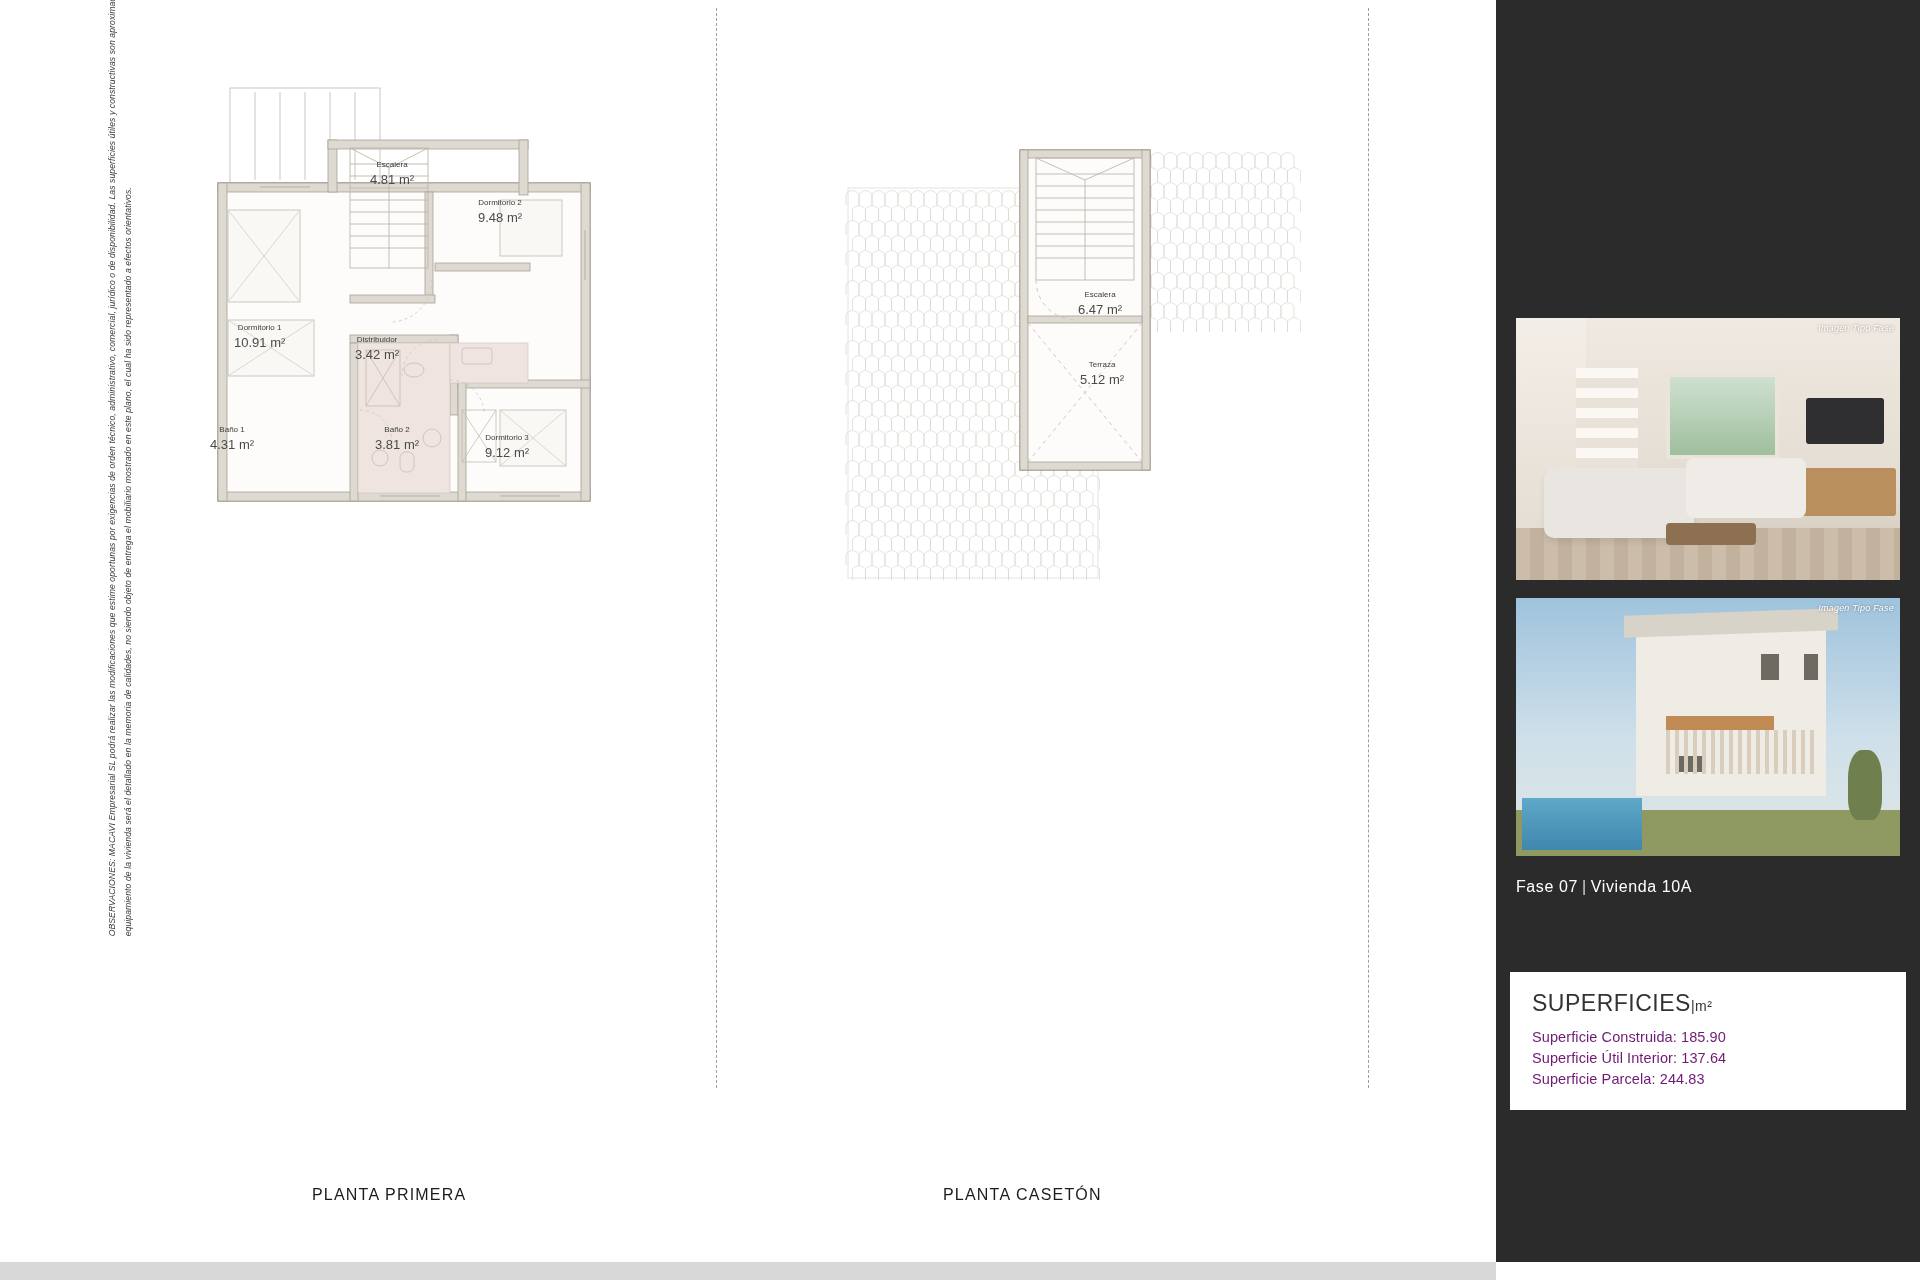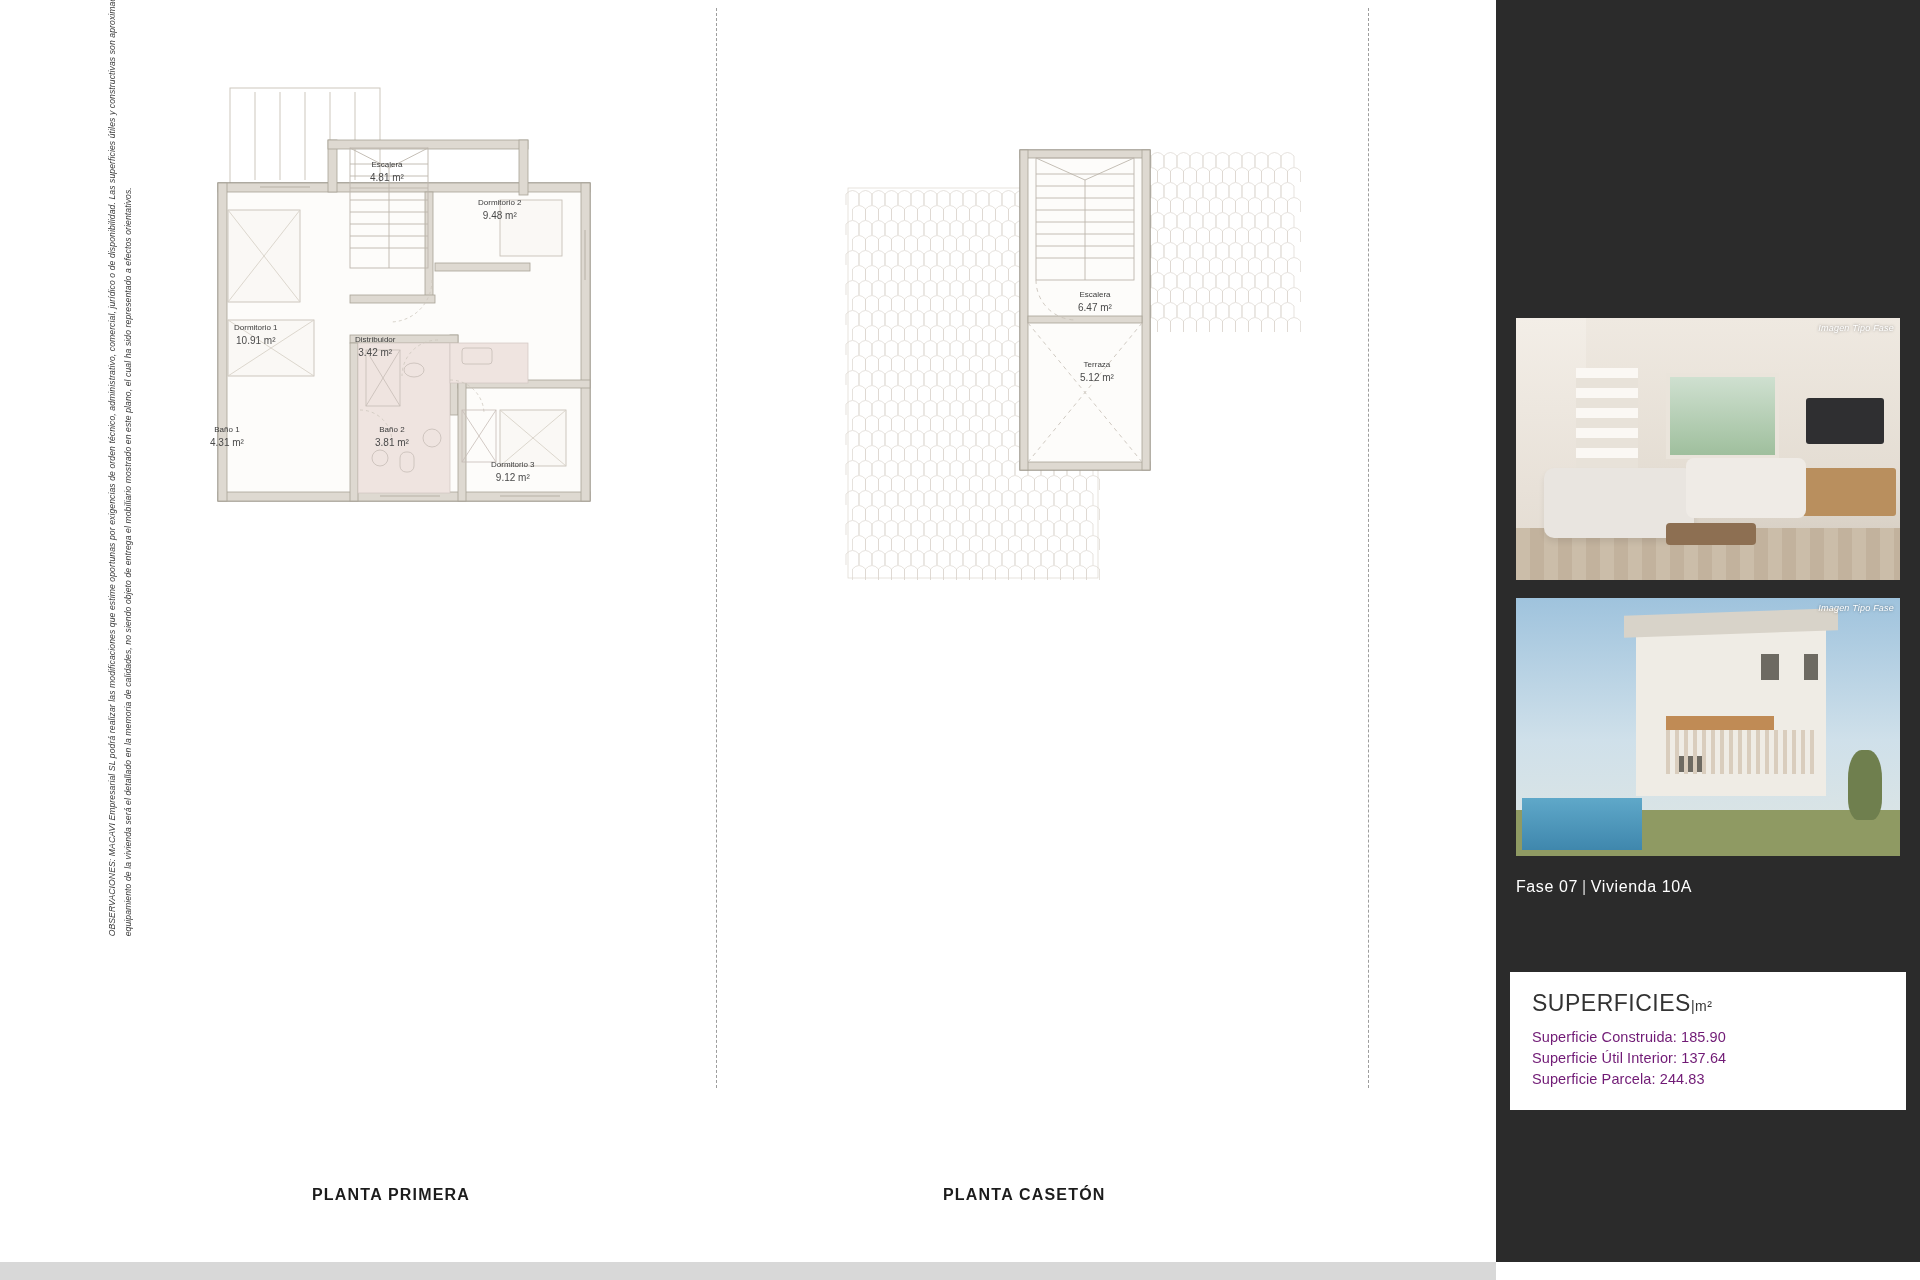--- a/index.html
+++ b/index.html
@@ -69,40 +69,40 @@
   .obs{
     position:absolute;left:-420px;top:420px;width:1000px;
     transform:rotate(-90deg);transform-origin:center center;
     font-size:8.6px;font-style:italic;color:#3a3a3a;line-height:1.9;
     letter-spacing:.1px;
   }
   .obs-wrap{position:absolute;left:40px;top:0;width:40px;height:1020px;}
 
   
   .caption{
-    position:absolute;font-weight:bold;font-size:16px;color:#1c1c1c;letter-spacing:1.2px;
+    position:absolute;font-weight:normal;font-size:16px;color:#1c1c1c;letter-spacing:1.2px;
   }
   .cap1{left:312px;top:1186px;}
   .cap2{left:943px;top:1186px;}
 
   
   .vdash{position:absolute;top:8px;height:1080px;border-left:1px dashed #9d9d9d;}
   .d1{left:716px;}
   .d2{left:1368px;}
 
   
   .bottomstrip{position:absolute;left:0;top:1262px;width:1496px;height:18px;background:#d8d8d8;}
   .bottomstrip2{position:absolute;left:1496px;top:1262px;width:424px;height:18px;background:#ffffff;}
 
   
   .plan{position:absolute;}
   .pl1{left:200px;top:80px;width:520px;height:520px;}
   .lbl{position:absolute;text-align:center;color:#3b3b3b;font-size:8px;line-height:1.35;white-space:nowrap;}
   .lbl b{font-weight:400;}
-  .lbl .sq{display:block;font-size:10px;color:#4a4a4a;}
+  .lbl .sq{display:block;font-size:13px;color:#4a4a4a;}
   .svgwrap{position:absolute;left:0;top:0;}
 </style>
 </head>
 <body>
 
 <div class="sheet">
 
   <div class="obs-wrap">
     <div class="obs">OBSERVACIONES: MACAVI Empresarial SL podrá realizar las modificaciones que estime oportunas por exigencias de orden técnico, administrativo, comercial, jurídico o de disponibilidad. Las superficies útiles y constructivas son aproximadas. El equipamiento de la vivienda será el detallado en la memoria de calidades, no siendo objeto de entrega el mobiliario mostrado en este plano, el cual ha sido representado a efectos orientativos.</div>
   </div>
@@ -208,21 +208,21 @@
     </div>
     <div class="lbl" style="left:155px;top:255px;">
       <b>Distribuidor</b><span class="sq">3.42 m²</span>
     </div>
     <div class="lbl" style="left:10px;top:345px;">
       <b>Baño 1</b><span class="sq">4.31 m²</span>
     </div>
     <div class="lbl" style="left:175px;top:345px;">
       <b>Baño 2</b><span class="sq">3.81 m²</span>
     </div>
-    <div class="lbl" style="left:291px;top:353px;margin-top:27px;">
+    <div class="lbl" style="left:285px;top:353px;">
       <b>Dormitorio 3</b><span class="sq">9.12 m²</span>
     </div>
   </div>
 
   <div class="plan" style="left:840px;top:130px;width:520px;height:560px;">
     <svg class="svgwrap" width="520" height="560" viewBox="0 0 520 560">
 
       <g stroke="#dcd7cf" stroke-width="0.7" fill="none">
         <rect x="8" y="58" width="250" height="390"></rect>
         <g>

